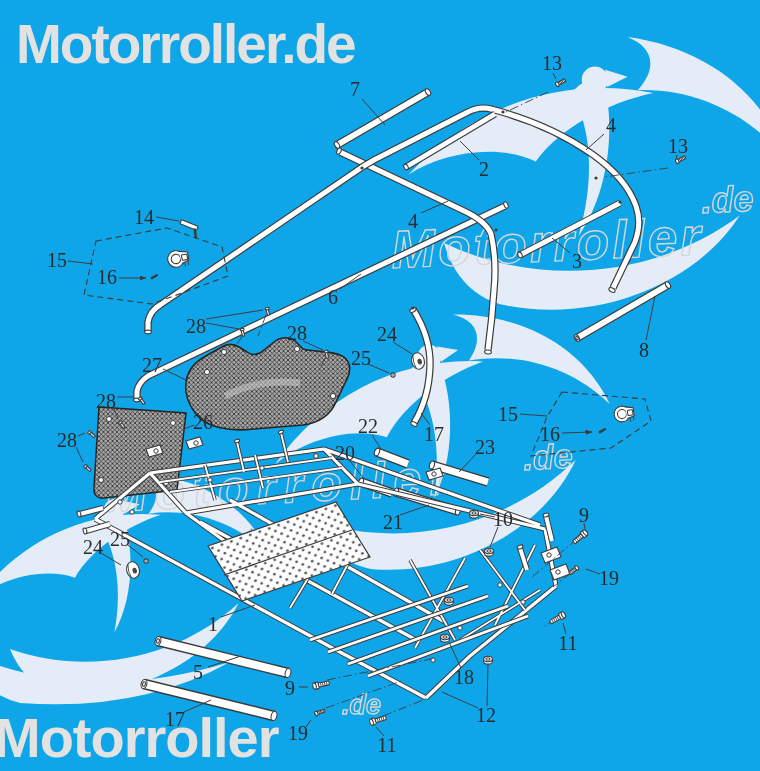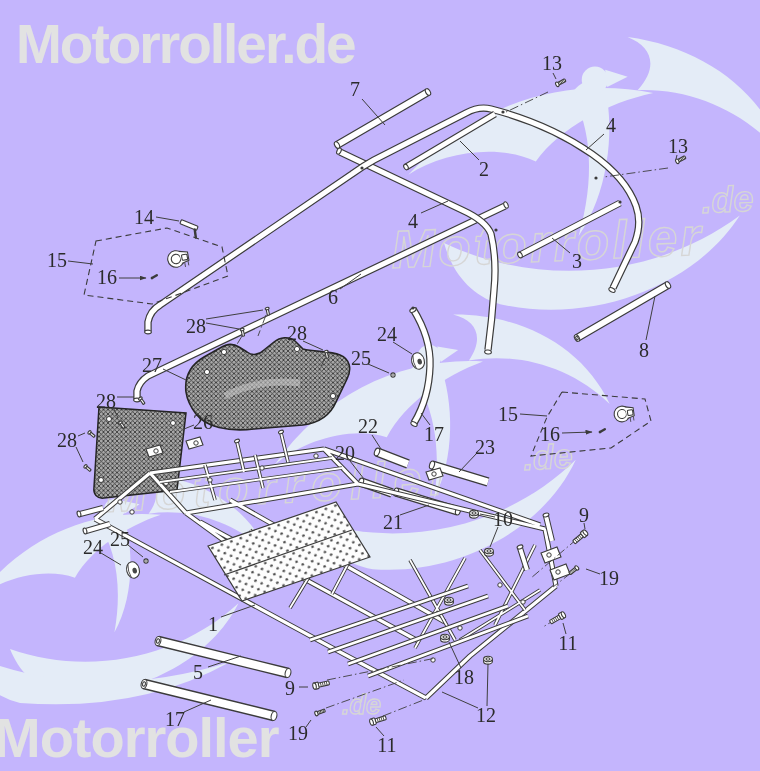--- a/index.html
+++ b/index.html
@@ -1,16 +1,16 @@
 <!DOCTYPE html>
 <html><head>
 <meta charset="utf-8">
 <style>
   html,body{margin:0;padding:0;background:#fff;}
-  .stage{position:relative;width:760px;height:771px;background:#c4b5fd;overflow:hidden;
+  .stage{position:relative;width:760px;height:771px;background:#0ea5e9;overflow:hidden;
          font-family:"Liberation Sans",sans-serif;}
   svg text{user-select:none;}
   .wm-solid{fill:#e2e2e2;font-weight:700;font-family:"Liberation Sans",sans-serif;}
   .wm-outline{fill:none;stroke:#d6d6d6;stroke-width:1.4;font-weight:700;font-style:italic;
               font-family:"Liberation Sans",sans-serif;}
   .to{stroke:#3b3b3b;fill:none;stroke-linejoin:round;}
   .ti{stroke:#ffffff;fill:none;stroke-linejoin:round;}
   .cap{fill:#ffffff;stroke:#3b3b3b;stroke-width:1.1;}
   .hole{fill:#ffffff;stroke:#3b3b3b;stroke-width:1;}
   .plate{fill:#ffffff;stroke:#3b3b3b;stroke-width:1.1;}

